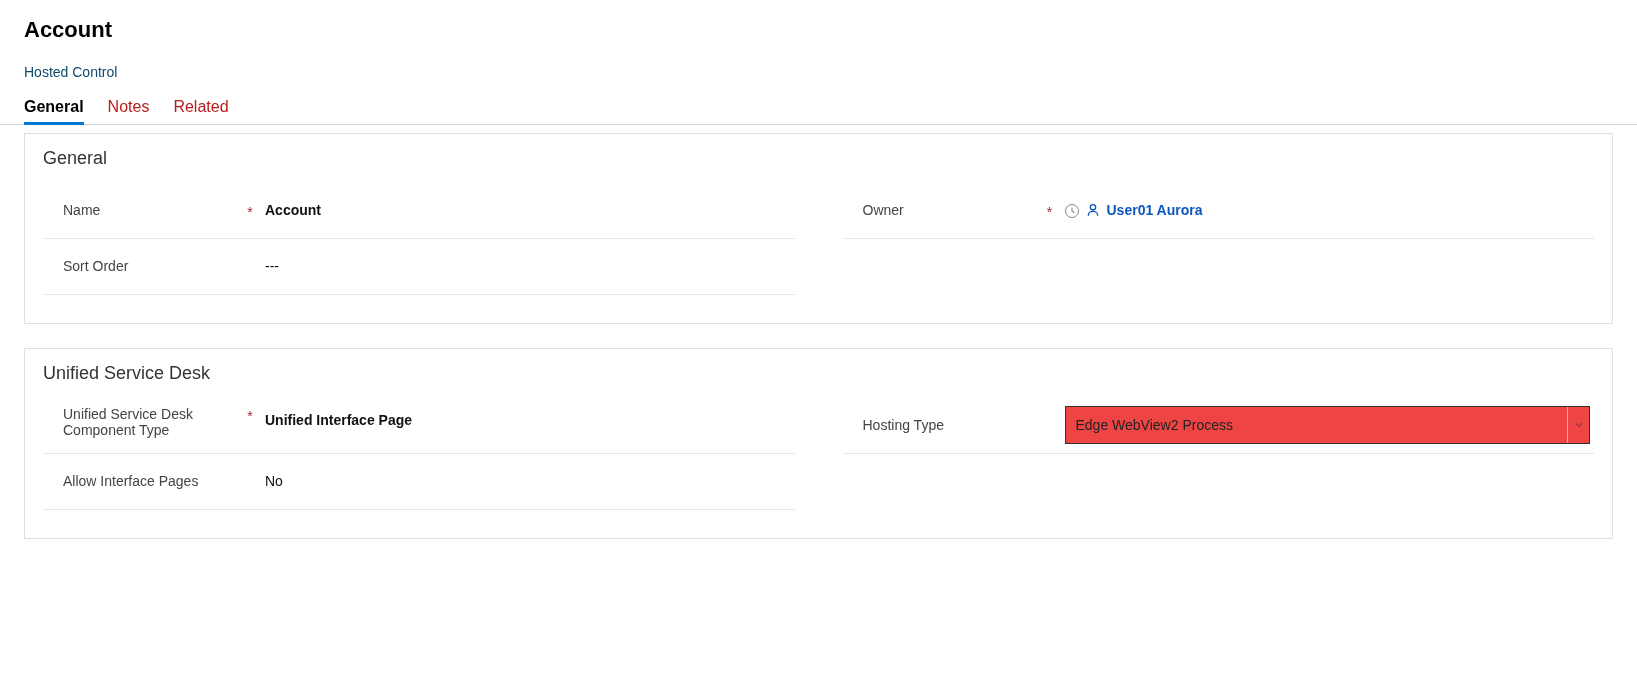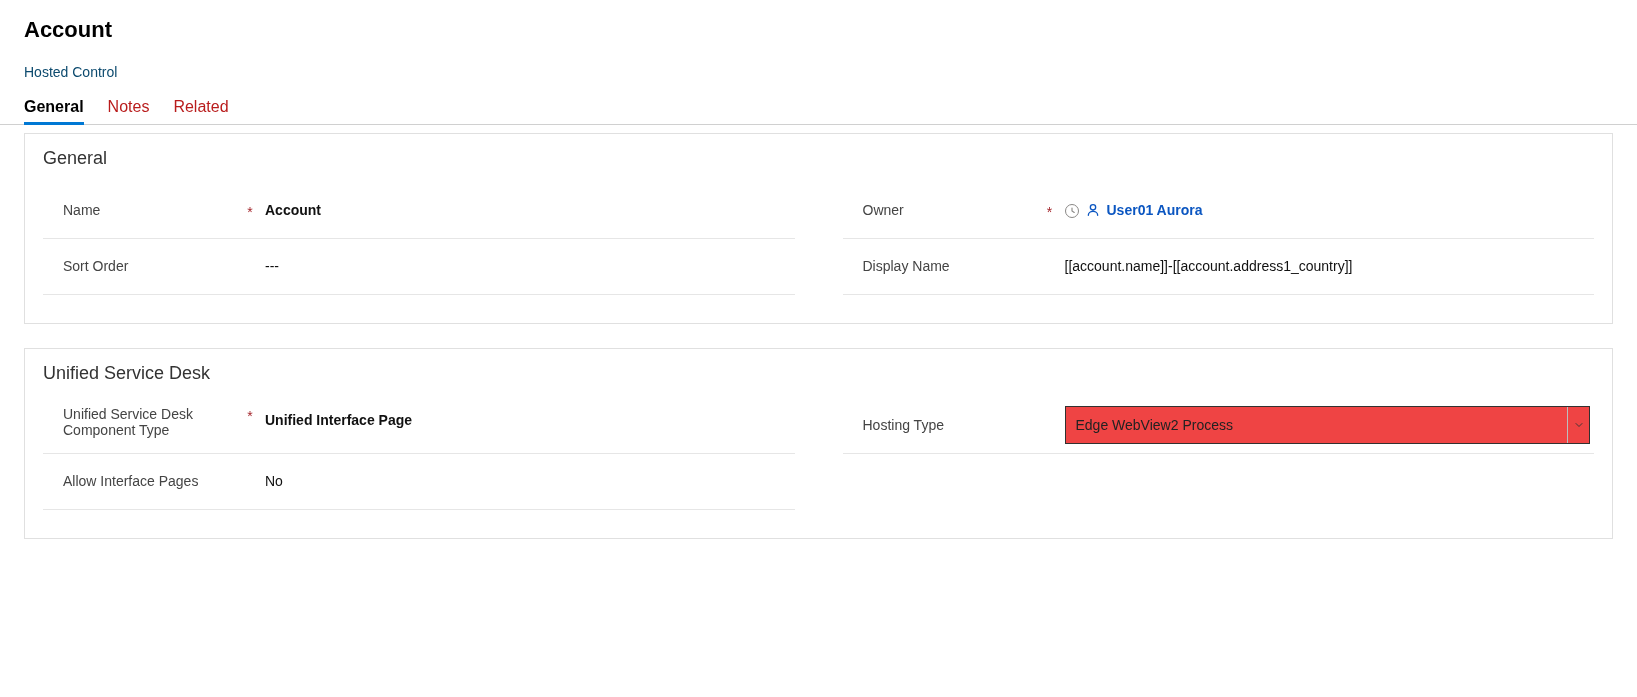--- a/index.html
+++ b/index.html
@@ -209,27 +209,20 @@
               </span>
               <span class="icon-person">
                 <svg viewBox="0 0 24 24">
                     <path fill="none" stroke="#0b56c1" stroke-width="2" stroke-linecap="round" d="M12 12a4 4 0 1 0 0-8 4 4 0 0 0 0 8zm-7 8c0-3.3 3.1-6 7-6s7 2.7 7 6"></path>
                   </svg>
               </span>
               <span class="owner-link">User01 Aurora</span>
             </div>
           </div>
         </div>
-        <div class="field">
-          <div class="label-wrap">
-            <span>Display Name</span>
-          </div>
-          <span class="req"></span>
-          <div class="value">[[account.name]]-[[account.address1_country]]</div>
-        </div>
       </div>
     </div>
   </div>
 
   <div class="section">
     <div class="section-title">Unified Service Desk</div>
     <div class="cols">
       <div class="col">
         <div class="field" style="align-items:flex-start;padding-top:8px;">
           <div class="label-wrap" style="padding-top:0;">

